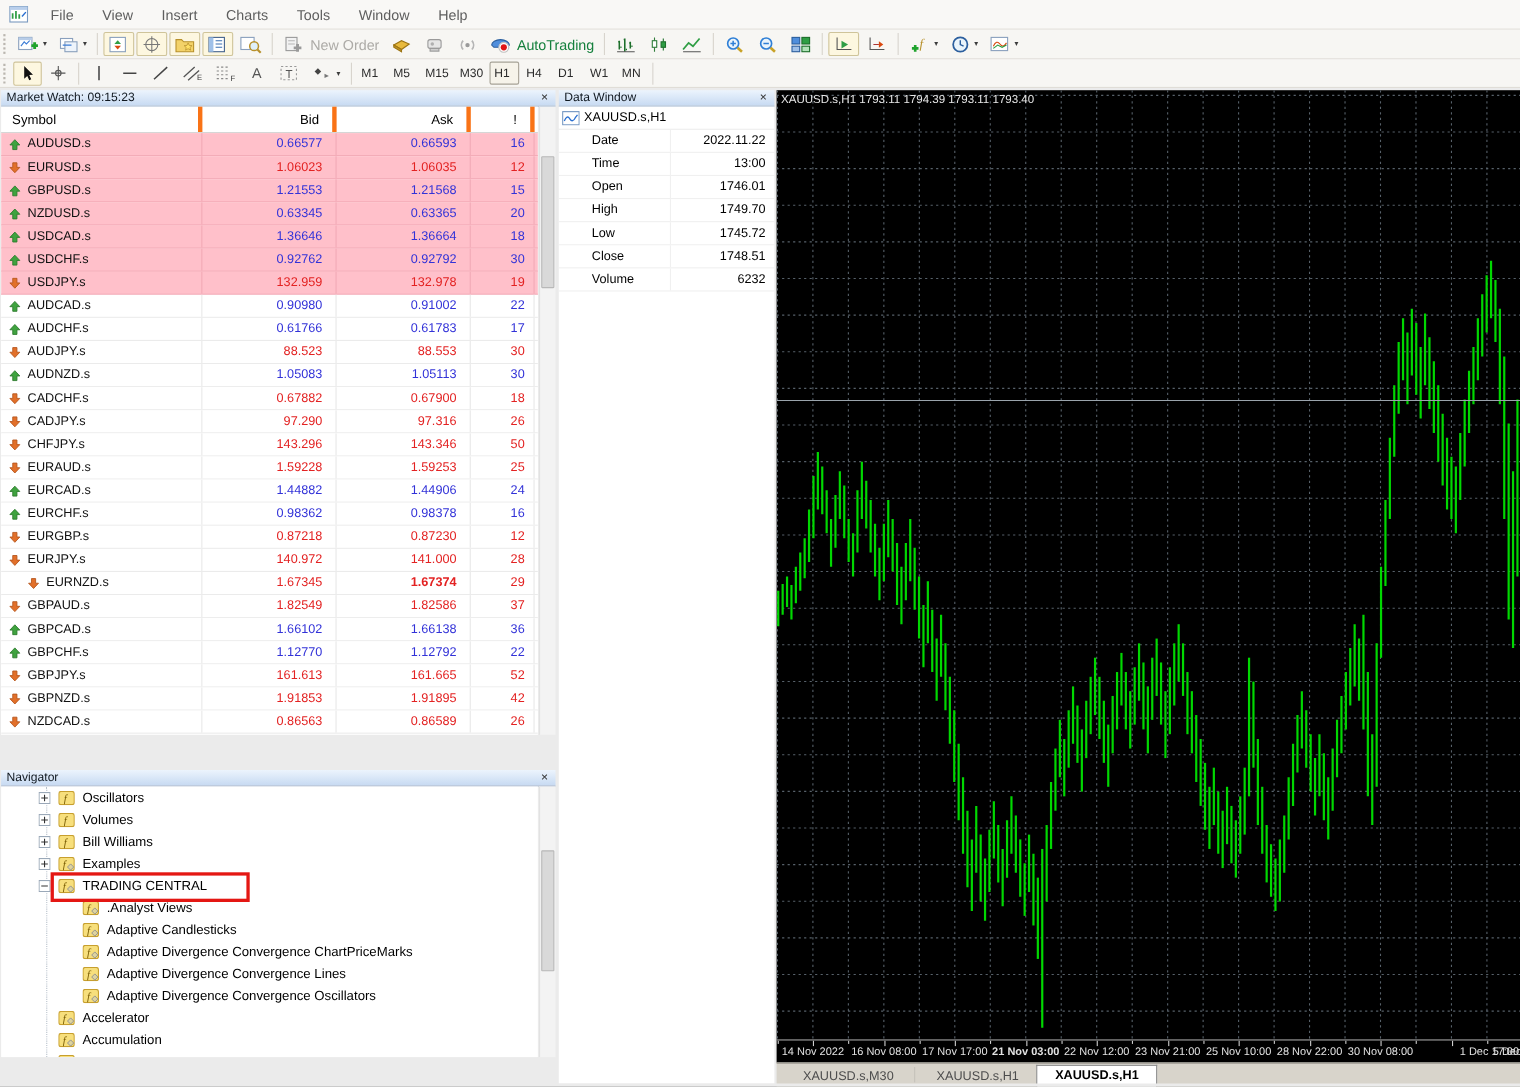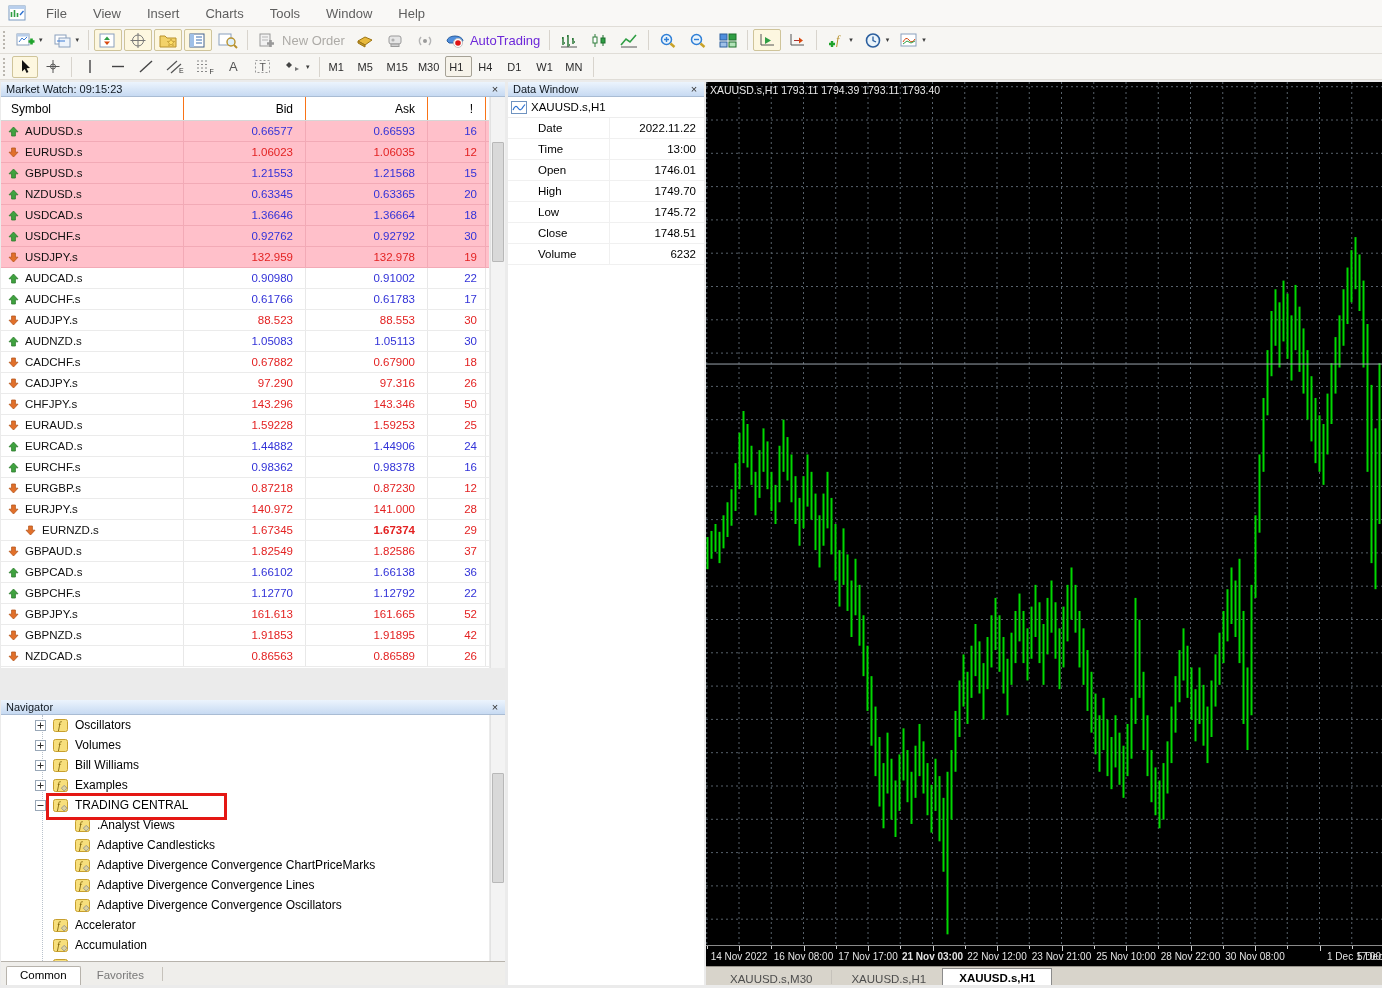--- a/index.html
+++ b/index.html
@@ -12,36 +12,36 @@
   .appicon{margin:0 6px 0 8px;display:flex;align-items:center;}
   .menu-item{padding:0 13px;color:#5e5e5e;font-size:13px;height:100%;display:flex;align-items:center;cursor:default;}
   
   .toolbar{position:absolute;left:0;width:100%;display:flex;align-items:center;background:#f7f6f3;border-bottom:1px solid #e0ddd7;}
   #toolbar-main{top:27px;height:27px;}
   #toolbar-tools{top:54px;height:26px;}
   .grip{width:4px;height:18px;margin:0 4px 0 3px;border-left:2px dotted #bab6af;}
   .tbtn{height:22px;min-width:24px;display:flex;align-items:center;justify-content:space-between;
         margin:0 1px;border:1px solid transparent;border-radius:2px;padding:0 3px;cursor:default;}
   .tbtn.pressed{background:#fdf7e0;border-color:#cfc49a;}
-  .tbtn .tlabel{font-size:13px;color:#6d28d9;margin-left:5px;white-space:nowrap;}
+  .tbtn .tlabel{font-size:13px;color:#15803d;margin-left:5px;white-space:nowrap;}
   .tbtn.disabled .tlabel{color:#adaba7;}
   .caret{margin-left:3px;font-size:7px;color:#3c3c3c;}
   .tsep{width:1px;height:20px;background:#d8d4cd;margin:0 4px;flex:none;}
   .tf{font-size:11px;color:#2b2b2b;min-width:27px;height:21px;}
   .tf.pressed{background:#f6f3ea;border-color:#a6a296;}
   .ticon{display:flex;align-items:center;justify-content:center;}
   
   .phead{position:absolute;height:15px;background:linear-gradient(#ecf4fd,#c7daf2);
          border-bottom:1px solid #a9bcd4;font-size:11px;line-height:14px;padding-left:5px;color:#101820;}
   .pclose{position:absolute;right:4px;top:0;width:12px;height:14px;text-align:center;
           color:#333;font-size:11px;line-height:14px;cursor:default;}
   
   #mw-head{position:absolute;left:1px;top:97px;width:488px;height:24px;background:#fff;
            display:flex;border-bottom:1px solid #d6d6d6;font-size:12px;}
-  #mw-head .hc{display:flex;align-items:center;border-right:1px solid #f97316;padding:0 10px;}
+  #mw-head .hc{display:flex;align-items:center;border-right:4px solid #f97316;padding:0 10px;}
   #mw-body{position:absolute;left:1px;top:121px;width:488px;height:547px;background:#fff;overflow:hidden;}
   .mw-row{height:21px;display:flex;background:#fff;border-bottom:1px solid #ebebeb;font-size:11.5px;}
   .mw-row.hot{background:#ffc0ca;border-bottom-color:#f2aab6;}
   .mw-row .c{display:flex;align-items:center;border-right:1px solid #e8e8e8;height:100%;}
   .mw-row.hot .c{border-right-color:#f2aab6;}
   .num{justify-content:flex-end;padding-right:12px;}
   .v-up{color:#3232d8;} .v-down{color:#e32222;}
   .symtxt{margin-left:6px;color:#111;}
   .vscroll{position:absolute;width:15px;background:#f3f3f3;border-left:1px solid #e2e2e2;}
   .vthumb{position:absolute;left:1px;width:12px;background:#d9d9d9;border:1px solid #b8b8b8;border-radius:1px;}
@@ -937,25 +937,20 @@
             <rect x="9.2" y="7.2" width="4" height="4" transform="rotate(45 11.2 9.2)" fill="#ddd39e" stroke="#8f8f8f" stroke-width="0.8"></rect>
           </svg>
         </span>
         <span></span>
       </div>
     </div>
   <div class="vscroll" style="left:490px;top:715px;height:246px;">
     <div class="vthumb" style="top:58px;height:110px;"></div>
   </div>
   <div id="red-box"></div>
-  <div class="tabsbar" style="left:1px;top:961px;width:504px;height:24px;" id="nav-tabs">
-      <span class="tab active">Common</span>
-      <span class="tab">Favorites</span>
-      <span class="tabdiv"></span>
-    </div>
 
   <div class="phead" style="left:508px;top:82px;width:196px;">
     <span>Data Window</span>
     <span class="pclose">×</span>
   </div>
   <div id="dw-body">
     <div id="dw-inst">
       <span style="margin-right:4px;display:flex;">
         <svg width="16" height="13" viewBox="0 0 16 13">
             <rect x="0.5" y="0.5" width="15" height="12" fill="#fff" stroke="#6f93c0"></rect>

